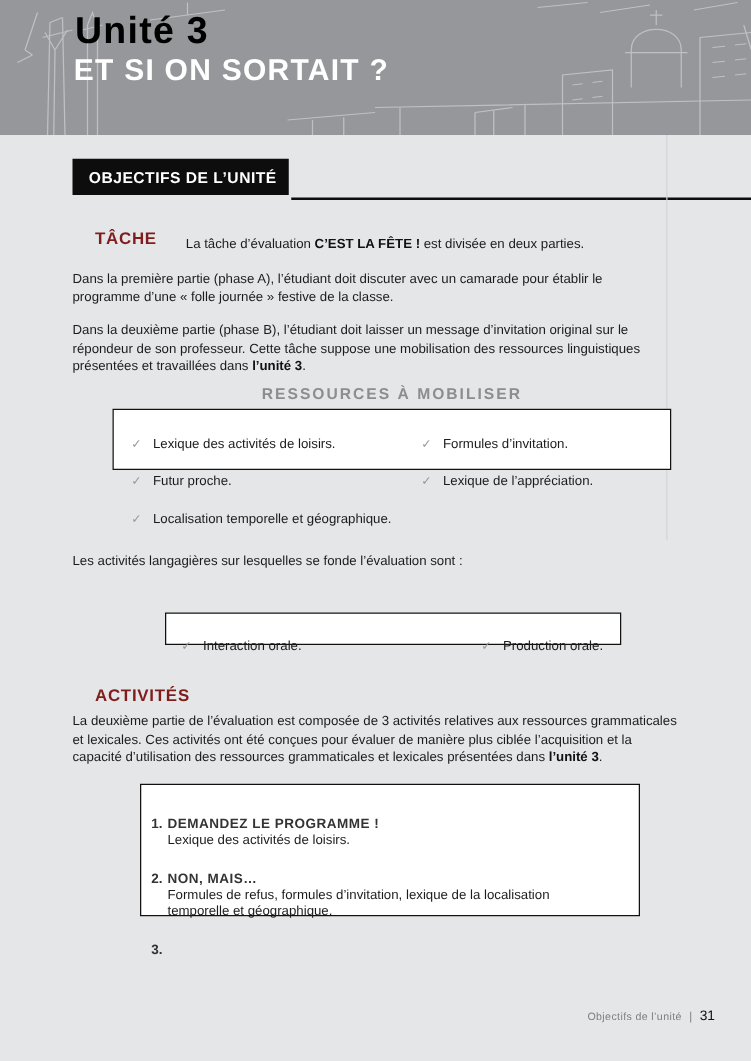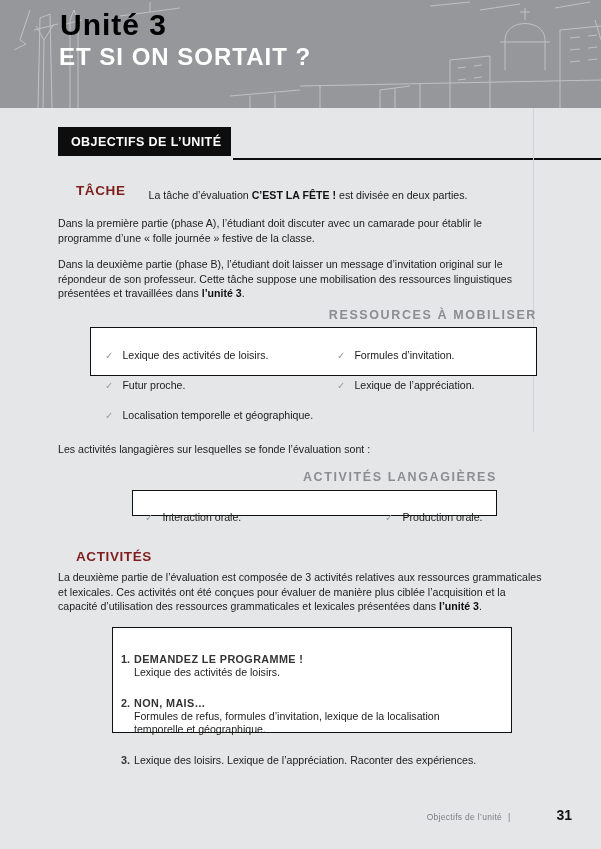--- a/index.html
+++ b/index.html
@@ -29,21 +29,21 @@
   .banner-rule{position:absolute;left:233px;top:158px;width:368px;height:2px;background:#0d0d0d;}
   
   .vline{position:absolute;left:533px;top:108px;width:1px;height:324px;background:#d2d3d6;}
   
   .h-black{
     position:absolute;left:58px;font-size:13.5px;font-weight:bold;color:#7f1d1d;
     letter-spacing:.6px;white-space:nowrap;margin-left:18px;
   }
   .h-gray{
     position:absolute;font-size:12.5px;font-weight:bold;color:#8b8d91;
-    letter-spacing:1.6px;text-align:right;white-space:nowrap;
+    letter-spacing:1.6px;text-align:center;white-space:nowrap;
   }
   
   .para{
     position:absolute;left:58px;font-size:10.6px;line-height:14.5px;color:#1b1b1b;
     white-space:pre-line;
   }
   .para b{font-weight:bold;color:#111;}
   
   .wbox{position:absolute;background:#fff;border:1.6px solid #111;box-sizing:border-box;}
   .chk-item{position:absolute;font-size:10.6px;line-height:15px;color:#1b1b1b;white-space:pre-line;}
@@ -58,21 +58,21 @@
   .act-body{margin-left:21px;margin-top:18px;}
   .act-title{font-size:10.8px;font-weight:bold;letter-spacing:.4px;color:#333;line-height:13px;}
   .act-desc{font-size:10.6px;line-height:13px;color:#1b1b1b;white-space:pre-line;}
   
   .footer{
     position:absolute;left:300px;top:807px;width:272px;
     display:flex;justify-content:flex-end;align-items:baseline;gap:6px;
   }
   .footer-section{font-size:8.5px;color:#7c7e82;letter-spacing:.3px;}
   .footer-sep{font-size:9px;color:#7c7e82;}
-  .footer-page{font-size:14px;font-weight:bold;color:#111;margin-left:40px;}
+  .footer-page{font-size:11px;font-weight:normal;color:#111;}
 </style>
 </head>
 <body>
 
 <div class="page">
 
   <div class="header">
     <svg width="601" height="108" viewBox="0 0 601 108">
       <g stroke="#ffffff" stroke-width="1" fill="none" opacity="0.4">
 
@@ -121,21 +121,20 @@
       <div class="chk-line"><span class="chk">✓</span><span>Localisation temporelle et géographique.</span></div>
     </div>
     <div class="chk-item" style="left:246px;top:5px;">
       <div class="chk-line"><span class="chk">✓</span><span>Formules d’invitation.</span></div>
       <div class="chk-line"><span class="chk">✓</span><span>Lexique de l’appréciation.</span></div>
     </div>
   </div>
 
   <div class="para" style="top:442px;width:500px;">Les activités langagières sur lesquelles se fonde l’évaluation sont :</div>
 
-  <div class="h-gray" style="left:132px;width:365px;top:470px;">ACTIVITÉS LANGAGIÈRES</div>
 
   <div class="wbox" style="left:132px;top:490px;width:365px;height:26px;">
     <div class="chk-item" style="left:12px;top:4px;">
       <div class="chk-line"><span class="chk">✓</span><span>Interaction orale.</span></div>
     </div>
     <div class="chk-item" style="left:252px;top:4px;">
       <div class="chk-line"><span class="chk">✓</span><span>Production orale.</span></div>
     </div>
   </div>
 
@@ -157,21 +156,20 @@
       <span class="act-num">2.</span>
       <div class="act-body">
         <div class="act-title">NON, MAIS…</div>
         <div class="act-desc">Formules de refus, formules d’invitation, lexique de la localisation
 temporelle et géographique.</div>
       </div>
     </div>
     <div class="act-item">
       <span class="act-num">3.</span>
       <div class="act-body">
-        <div class="act-desc">Lexique des loisirs. Lexique de l’appréciation. Raconter des expériences.</div>
       </div>
     </div>
   </div>
 
   <div class="footer">
     <span class="footer-section">Objectifs de l’unité</span>
     <span class="footer-sep">|</span>
     <span class="footer-page">31</span>
   </div>
 

